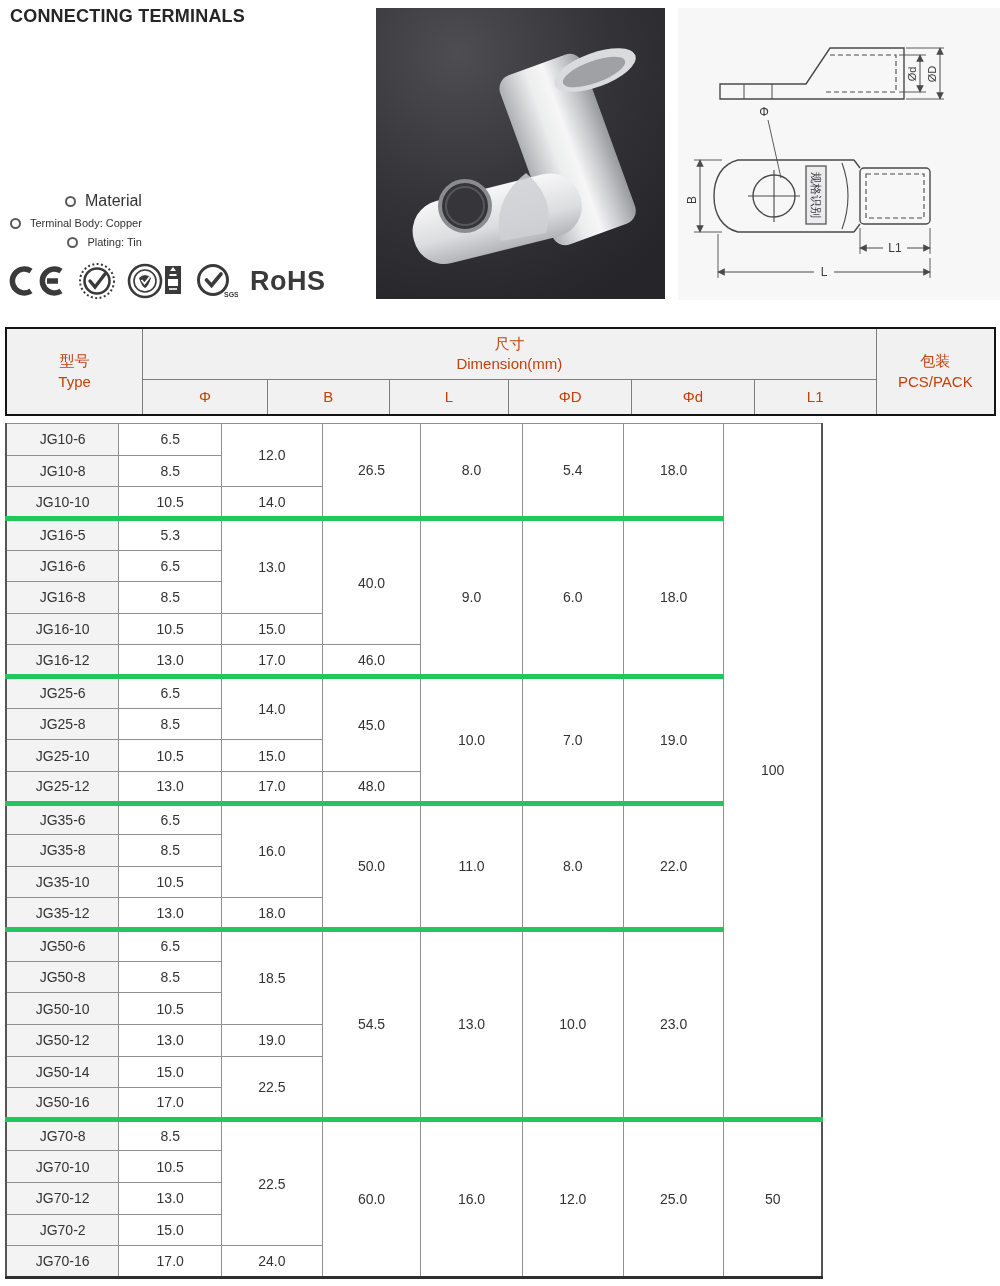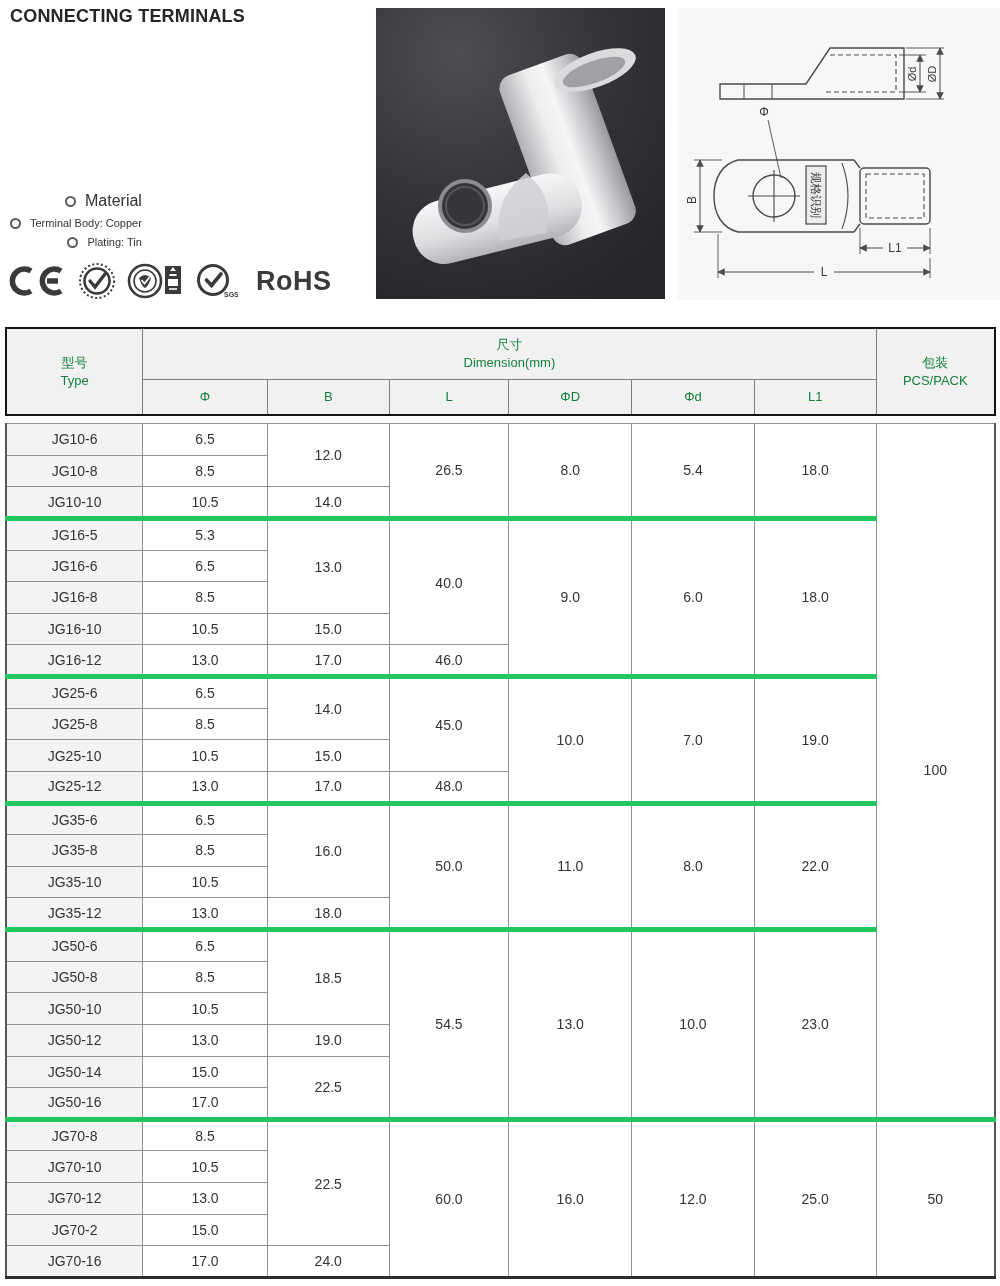--- a/index.html
+++ b/index.html
@@ -16,40 +16,40 @@
   
   .material { position:absolute; left:10px; top:192px; }
   .mat-row { display:flex; align-items:center; margin-bottom:7px;justify-content:flex-end; }
   .bullet { width:7px; height:7px; border:2px solid #5a5a5a; border-radius:50%; margin-right:9px; flex:0 0 auto; }
   .mat-heading { font-size:16px; color:#333; }
   .mat-item { font-size:11px; color:#333; }
   
   .certs { position:absolute; left:8px; top:262px; height:38px; display:flex; align-items:center; }
   .certs svg { display:block; }
   .cert-gap { width:10px; }
-  .rohs { font-size:27px; font-weight:bold; color:#3a3a3a; margin-left:18px; letter-spacing:0.5px; }
+  .rohs { font-size:27px; font-weight:bold; color:#3a3a3a; margin-left:12px; letter-spacing:0.5px; }
   
   .photo { position:absolute; left:376px; top:8px; width:289px; height:291px; }
   
   .drawing { position:absolute; left:678px; top:8px; width:322px; height:292px; background:#f7f7f8; }
   .drawing text { fill:#3a3a3a; font-family:"Liberation Sans","DejaVu Sans",sans-serif; }
   
   table { border-collapse:collapse; table-layout:fixed; }
   .head-table {
     position:absolute; left:5px; top:327px; width:991px;
     background:#f1f1f1; border:2px solid #141414;
   }
   .head-table td {
     border:1px solid #7d7d7d; text-align:center; vertical-align:middle;
-    font-size:13px; color:#15803d; padding:0; line-height:1.35;
+    font-size:15px; color:#c2410c; padding:0; line-height:1.35;
   }
   .head-table tr.h1 { height:51px; }
   .head-table tr.h2 { height:36px; }
   .body-table {
-    position:absolute; left:5px; top:423px; width:991px;
+    position:absolute; left:5px; top:423px; width:818px;
     border-style:solid; border-color:#777 #555 #2e2e2e #555; border-width:1px 2px 3px 2px;
   }
   .body-table td {
     border:1px solid #909090; text-align:center; vertical-align:middle;
     font-size:14px; color:#333; padding:0; background:#fff;
   }
   .body-table tr { height:31.63px; }
   .body-table td.type-cell { background:#f3f3f3; }
   .body-table tr.group-start td { border-top:5px solid #22c55e; }
 </style>

